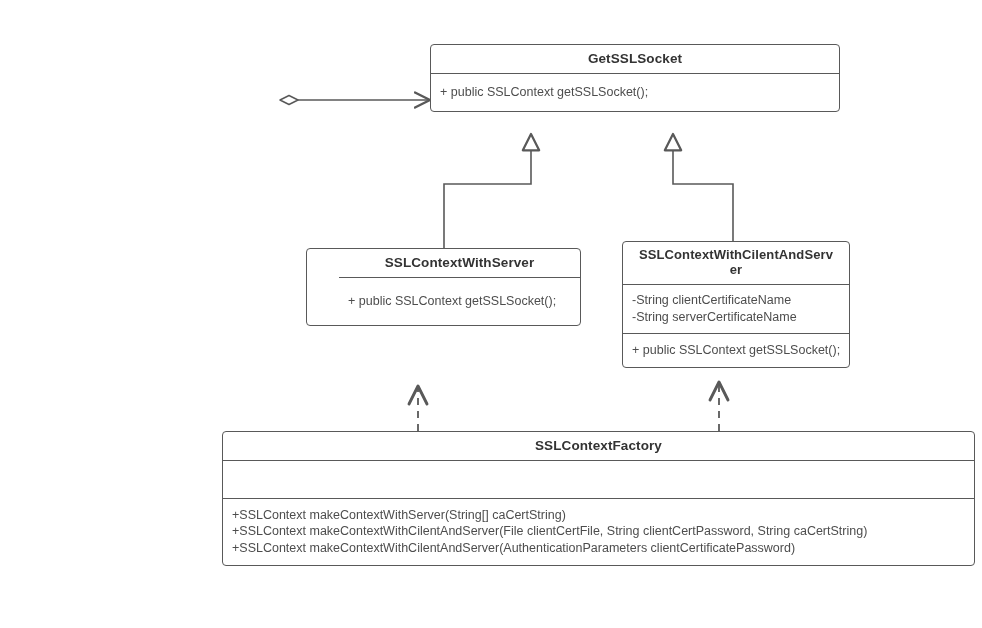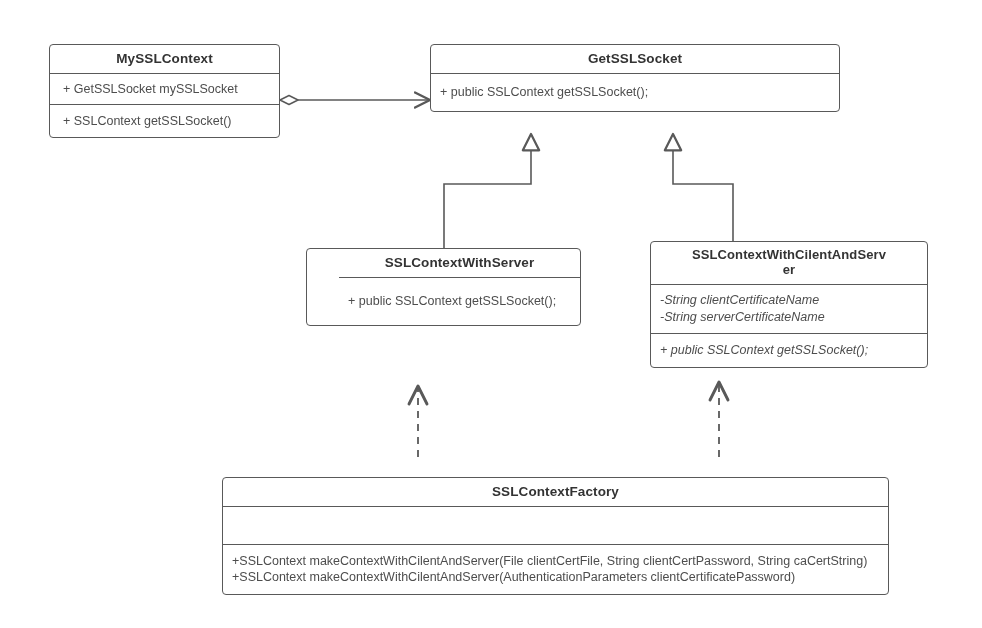--- a/index.html
+++ b/index.html
@@ -65,28 +65,28 @@
     padding-top: 8px;
     padding-bottom: 8px;
   }
   .empty-comp {
     height: 38px;
   }
   
   #box-mysslcontext { left: 49px;  top: 44px;  width: 231px; }
   #box-getsslsocket { left: 430px; top: 44px;  width: 410px; }
   #box-withserver   { left: 306px; top: 248px; width: 275px; padding-left: 32px; }
-  #box-clientserver { left: 622px; top: 241px; width: 278px; margin-left: 28px; }
-  #box-factory      { left: 222px; top: 477px; width: 667px; }
+  #box-clientserver { left: 622px; top: 241px; width: 228px; }
+  #box-factory      { left: 222px; top: 431px; width: 753px; }
 
   #box-mysslcontext .cls-row { padding-left: 4px; }
   #box-getsslsocket .ops-pad { min-height: 38px; display: flex; align-items: center; }
   #box-withserver .ops-pad  { min-height: 48px; display: flex; align-items: center; }
   #box-clientserver .cls-title { font-size: 13px; }
-  #box-clientserver .cls-row { font-size: 12.5px; line-height: 1.36; font-style: italic; }
+  #box-clientserver .cls-row { font-size: 12.5px; line-height: 1.36; }
   #box-factory .cls-title { font-size: 13.5px; }
   #box-factory .ops-pad .cls-row { font-size: 12.5px; line-height: 1.35; }
 </style>
 </head>
 <body>
 
 <div id="canvas">
 
   <svg id="edges" viewBox="0 0 982 628" width="982" height="628">
     <defs>
@@ -113,29 +113,20 @@
 
     <g>
       <path d="M 418 457 L 418 386" fill="none" stroke="#595959" stroke-width="1.8" stroke-dasharray="7 6" marker-end="url(#m-open-arrow)"></path>
     </g>
 
     <g>
       <path d="M 719 457 L 719 382" fill="none" stroke="#595959" stroke-width="1.8" stroke-dasharray="7 6" marker-end="url(#m-open-arrow)"></path>
     </g>
   </svg>
 
-  <div class="uml-class" id="box-mysslcontext">
-    <div class="compartment cls-title">MySSLContext</div>
-    <div class="compartment attrs-pad">
-      <div class="cls-row">+ GetSSLSocket mySSLSocket</div>
-    </div>
-    <div class="compartment ops-pad">
-      <div class="cls-row">+ SSLContext getSSLSocket()</div>
-    </div>
-  </div>
 
   <div class="uml-class" id="box-getsslsocket">
     <div class="compartment cls-title">GetSSLSocket</div>
     <div class="compartment ops-pad">
       <div class="cls-row">+ public SSLContext getSSLSocket();</div>
     </div>
   </div>
 
   <div class="uml-class" id="box-withserver">
     <div class="compartment cls-title">SSLContextWithServer</div>
@@ -155,18 +146,19 @@
     </div>
     <div class="compartment ops-pad">
       <div class="cls-row">+ public SSLContext getSSLSocket();</div>
     </div>
   </div>
 
   <div class="uml-class" id="box-factory">
     <div class="compartment cls-title">SSLContextFactory</div>
     <div class="compartment empty-comp"></div>
     <div class="compartment ops-pad">
+      <div class="cls-row">+SSLContext makeContextWithServer(String[] caCertString)</div>
       <div class="cls-row">+SSLContext makeContextWithCilentAndServer(File clientCertFile, String clientCertPassword, String caCertString)</div>
       <div class="cls-row">+SSLContext makeContextWithCilentAndServer(AuthenticationParameters clientCertificatePassword)</div>
     </div>
   </div>
 
 </div>
 
 </body></html>

